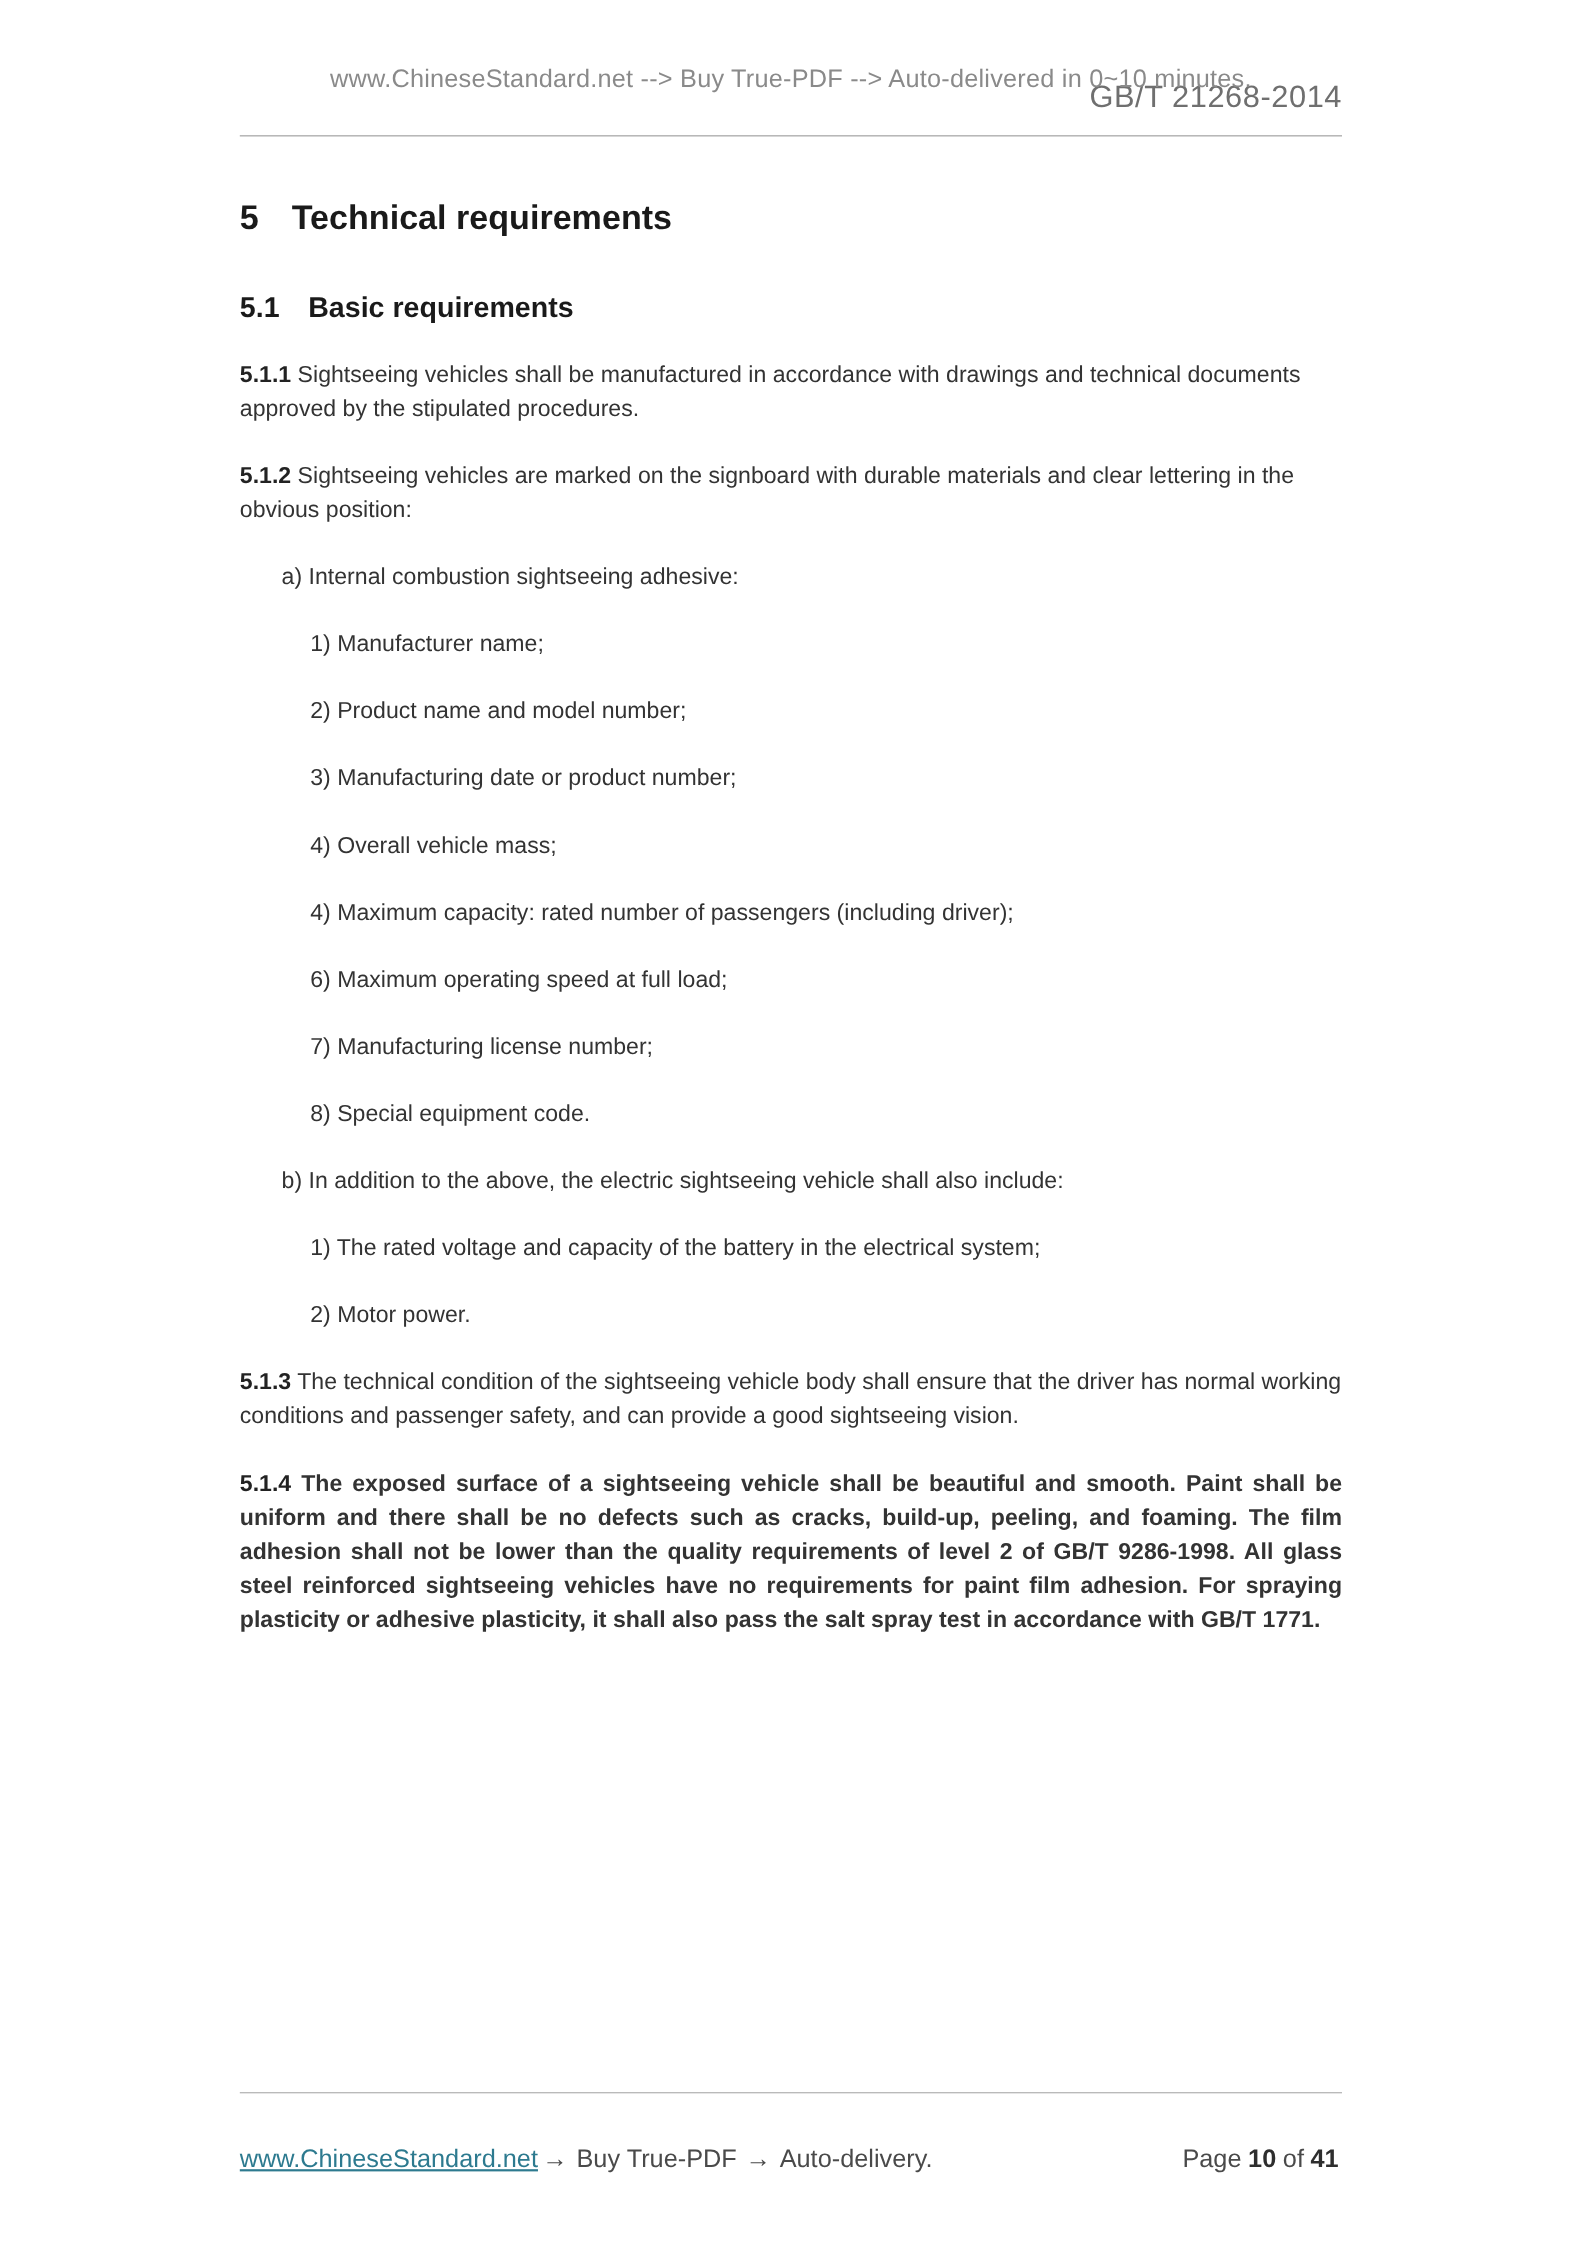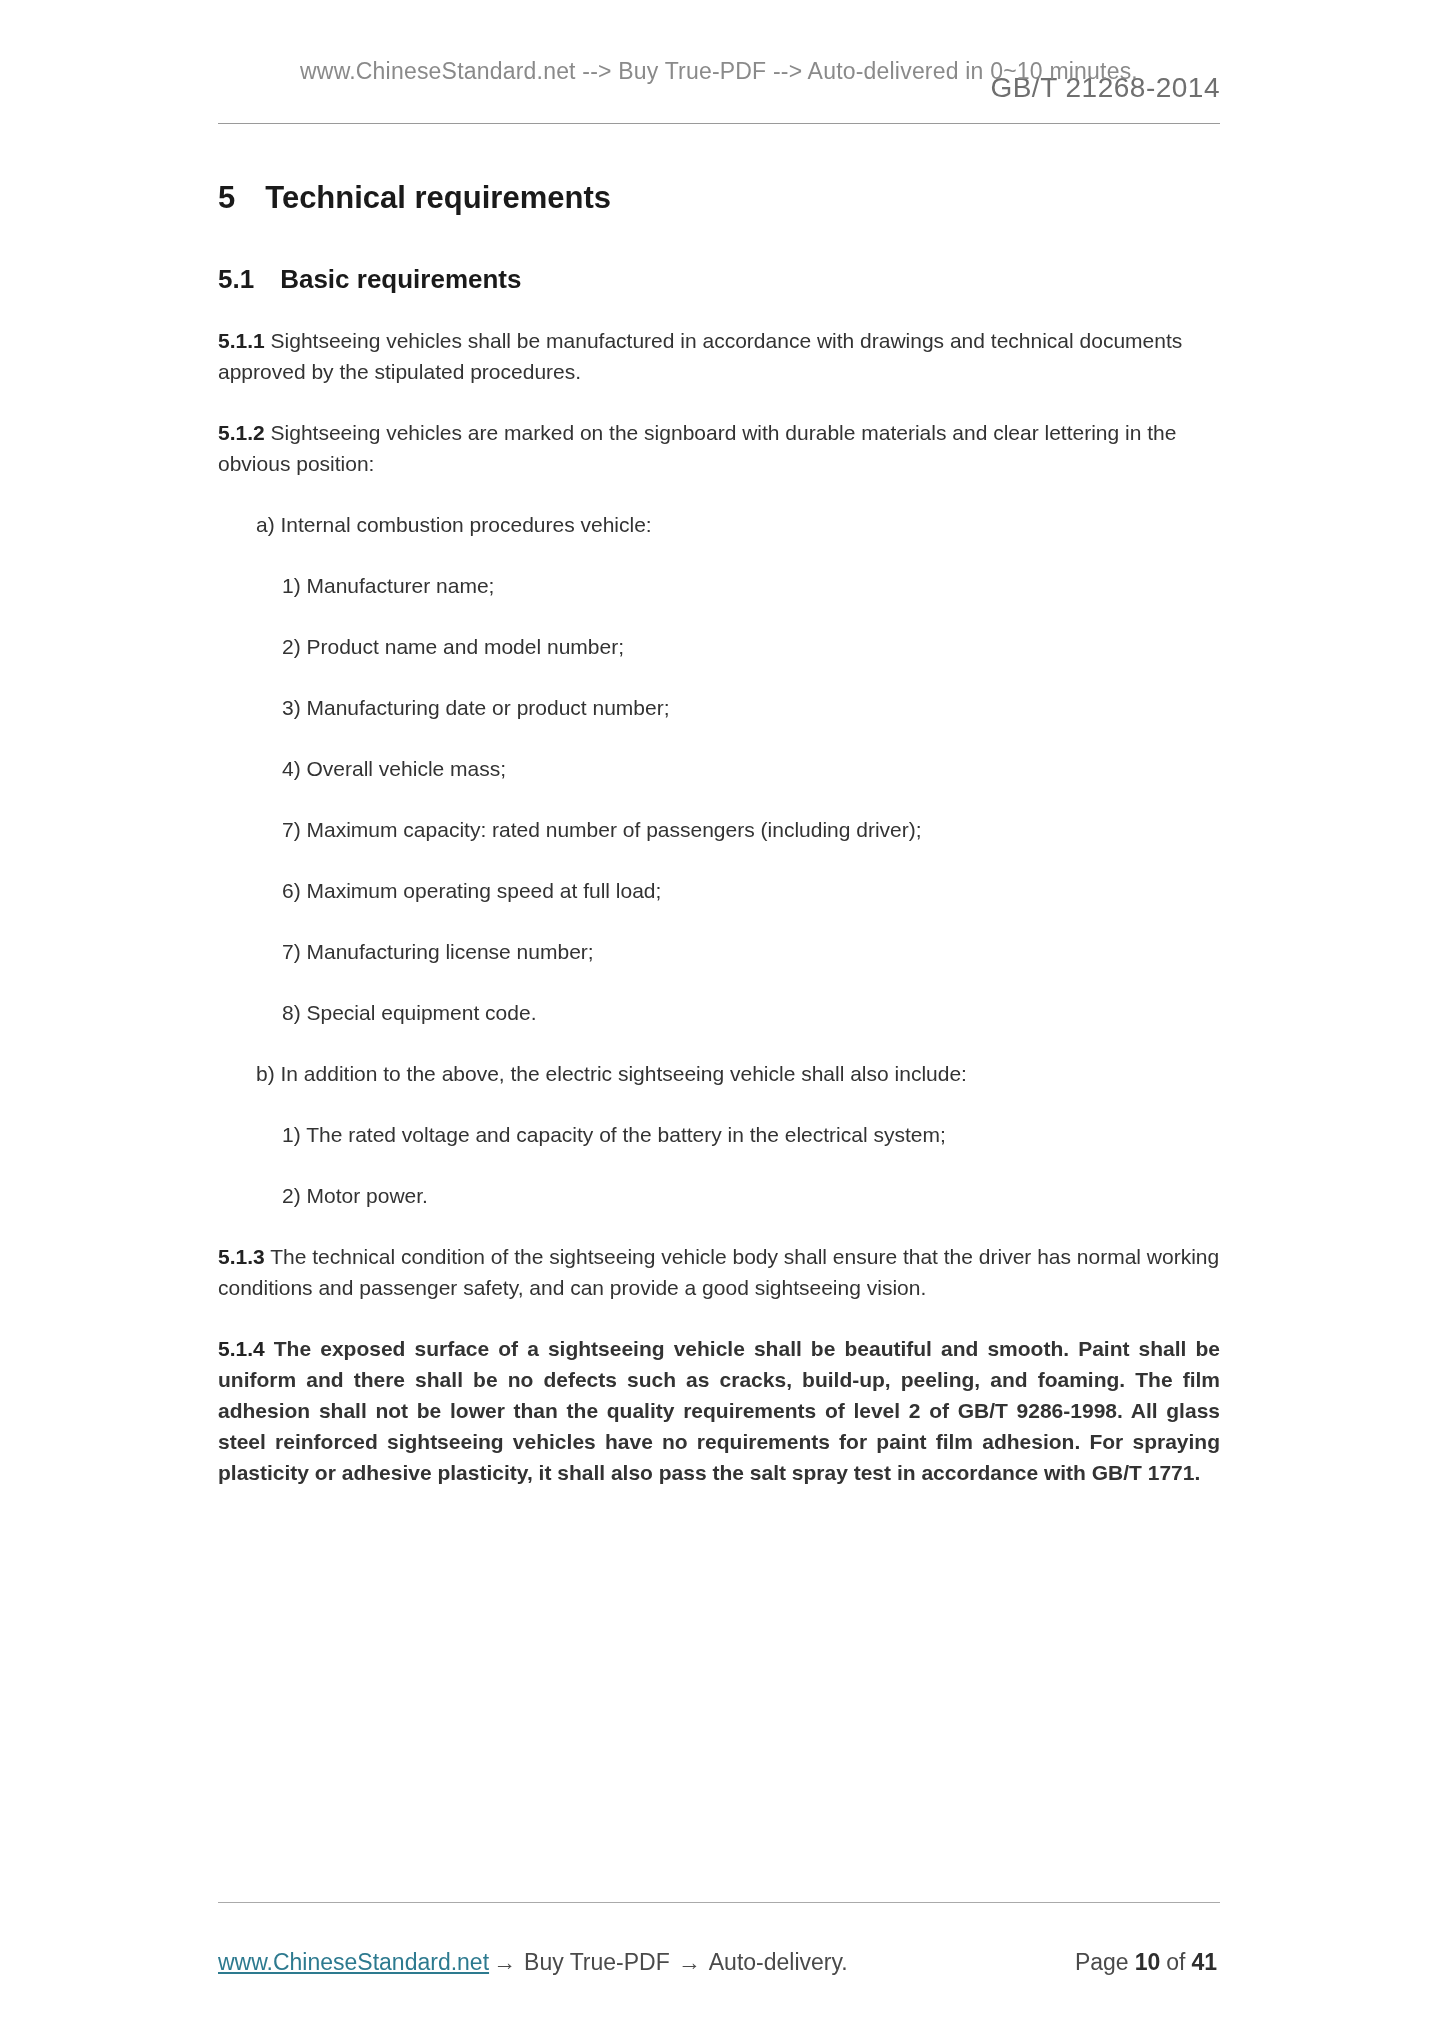--- a/index.html
+++ b/index.html
@@ -112,27 +112,27 @@
   <main class="content">
 
     <h1><span class="num">5</span><span>Technical requirements</span></h1>
 
     <h2><span class="num">5.1</span><span>Basic requirements</span></h2>
 
     <p class="para"><b>5.1.1</b> <span>Sightseeing vehicles shall be manufactured in accordance with drawings and technical documents approved by the stipulated procedures.</span></p>
 
     <p class="para"><b>5.1.2</b> <span>Sightseeing vehicles are marked on the signboard with durable materials and clear lettering in the obvious position:</span></p>
 
-    <p class="li1">a) Internal combustion procedures vehicle:</p>
+    <p class="li1">a) Internal combustion sightseeing adhesive:</p>
 
     <p class="li2">1) Manufacturer name;</p>
     <p class="li2">2) Product name and model number;</p>
     <p class="li2">3) Manufacturing date or product number;</p>
     <p class="li2">4) Overall vehicle mass;</p>
-    <p class="li2">7) Maximum capacity: rated number of passengers (including driver);</p>
+    <p class="li2">4) Maximum capacity: rated number of passengers (including driver);</p>
     <p class="li2">6) Maximum operating speed at full load;</p>
     <p class="li2">7) Manufacturing license number;</p>
     <p class="li2">8) Special equipment code.</p>
 
     <p class="li1">b) In addition to the above, the electric sightseeing vehicle shall also include:</p>
 
     <p class="li2">1) The rated voltage and capacity of the battery in the electrical system;</p>
     <p class="li2">2) Motor power.</p>
 
     <p class="para"><b>5.1.3</b> <span>The technical condition of the sightseeing vehicle body shall ensure that the driver has normal working conditions and passenger safety, and can provide a good sightseeing vision.</span></p>

